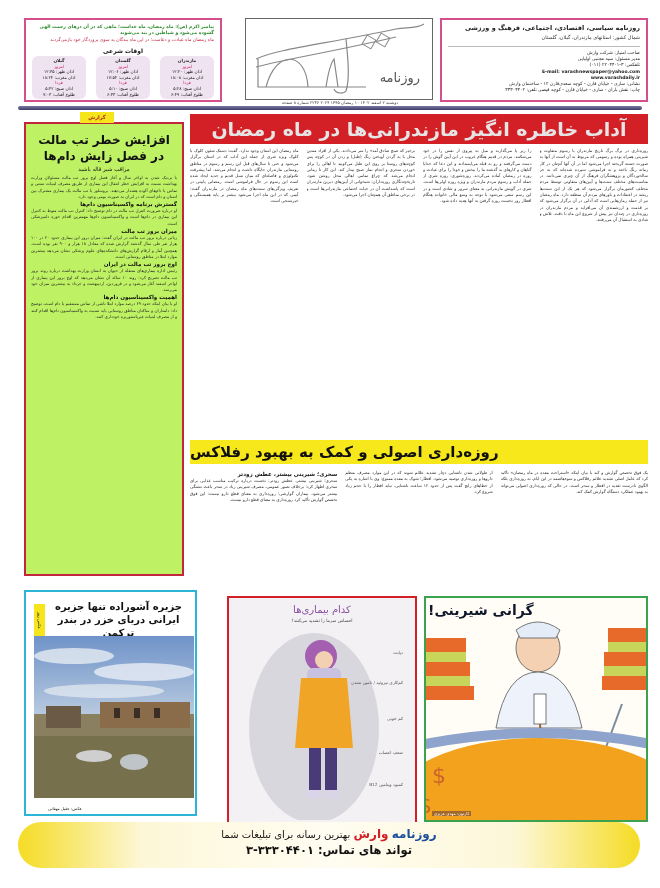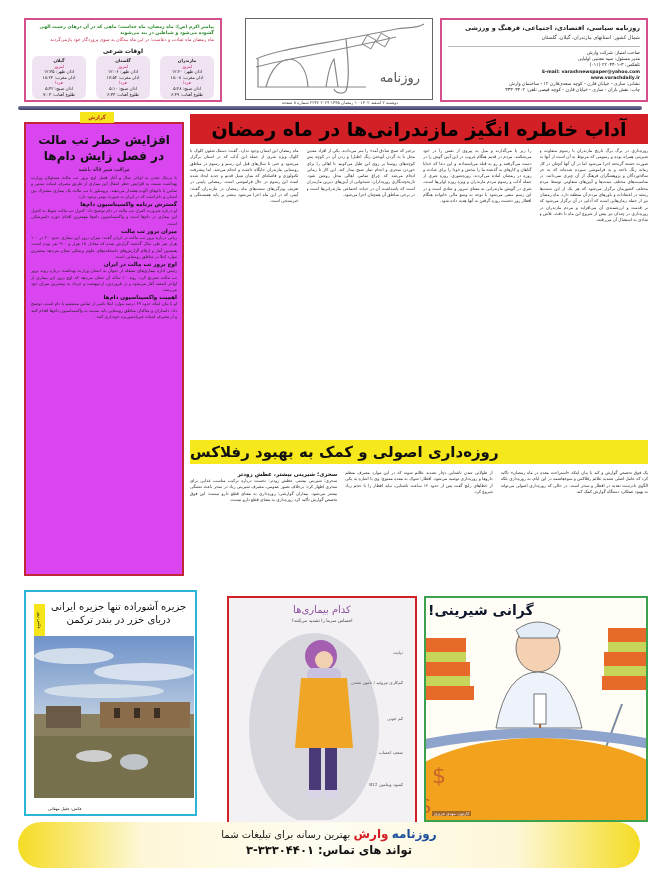--- a/index.html
+++ b/index.html
@@ -24,43 +24,43 @@
   .prayer-col .city { font-weight: bold; color: #222; }
   .prayer-col .sub { color: #c2185b; }
 
   .logo-box { position: absolute; left: 245px; top: 18px; width: 188px; height: 82px; border: 1.5px solid #666; background: #fff; }
   .logo-box svg { position: absolute; left: 0; top: 0; }
   .logo-word { position: absolute; right: 12px; bottom: 14px; font-size: 13px; color: #555; }
   .issue-line { position: absolute; left: 245px; top: 100px; width: 190px; font-size: 4.2px; color: #333; text-align: center; white-space: nowrap; }
   .mast-rule { position: absolute; left: 18px; top: 106px; width: 624px; height: 4px; background: linear-gradient(#7a7aa0,#3d3d6b); border-radius: 2px; }
 
   
-  .main-headline { position: absolute; left: 190px; top: 114px; width: 458px; height: 30px; background: #d32027; color: #000000; font-weight: bold; font-size: 19px; text-align: center; line-height: 30px; }
-
-  
-  .report-box { position: absolute; left: 24px; top: 122px; width: 160px; height: 454px; border: 2px solid #c2263a; background: #d946ef; padding: 8px 5px 4px 5px; overflow: hidden; }
+  .main-headline { position: absolute; left: 190px; top: 114px; width: 458px; height: 30px; background: #d32027; color: #e5e5e5; font-weight: bold; font-size: 19px; text-align: center; line-height: 30px; }
+
+  
+  .report-box { position: absolute; left: 24px; top: 122px; width: 160px; height: 454px; border: 2px solid #c2263a; background: #bef264; padding: 8px 5px 4px 5px; overflow: hidden; }
   .report-tag { position: absolute; left: 80px; top: 112px; width: 34px; height: 11px; background: #f5e51a; font-size: 5px; text-align: center; line-height: 11px; color: #b0211f; font-weight: bold; }
   .report-box h2 { font-size: 12px; text-align: center; line-height: 16px; font-weight: bold; }
   .report-box .byline { font-size: 5.5px; text-align: center; margin: 2px 0 3px 0; }
   .body-text { font-size: 4.2px; line-height: 6.3px; text-align: justify; color: #222; }
   .subhead { font-size: 5.6px; font-weight: bold; margin: 1px 0; color: #111; }
 
   
   .article-cols { position: absolute; left: 190px; top: 148px; width: 458px; height: 280px; display: flex; flex-direction: row; gap: 8px; overflow: hidden; }
   .col { flex: 1; overflow: hidden; }
 
   
   .yellow-banner { position: absolute; left: 190px; top: 440px; width: 458px; height: 24px; background: #f7e81b; color: #111; font-weight: bold; font-size: 15px; text-align: left; line-height: 24px; }
 
   .article2 { position: absolute; left: 190px; top: 470px; width: 458px; height: 110px; display: flex; gap: 8px; overflow: hidden; }
 
   
   .photo-box { position: absolute; left: 24px; top: 590px; width: 173px; height: 226px; border: 2px solid #2bb5d6; background: #fff; }
   .photo-box .tag { position: absolute; right: 150px; left: 6px; top: 12px; width: 11px; height: 32px; background: #f5e51a; font-size: 4px; writing-mode: vertical-rl; text-align: center; line-height: 11px; }
-  .photo-box h3 { position: absolute; left: 20px; right: 4px; top: 8px; font-size: 10px; line-height: 13px; text-align: center; font-weight: normal; }
+  .photo-box h3 { position: absolute; left: 20px; right: 4px; top: 8px; font-size: 10px; line-height: 13px; text-align: center; font-weight: bold; }
   .photo-img { position: absolute; left: 8px; top: 44px; width: 160px; height: 162px; overflow: hidden; }
   .photo-credit { position: absolute; left: 8px; bottom: 3px; width: 160px; font-size: 4px; text-align: right; padding-right: 112px; }
 
   .infographic-box { position: absolute; left: 227px; top: 596px; width: 190px; height: 254px; border: 2px solid #d32027; background: #f3f1f4; overflow: hidden; }
   .infographic-box .ititle { position: absolute; top: 6px; width: 100%; text-align: center; font-size: 10px; color: #8a4fa0; }
   .infographic-box .isub { position: absolute; top: 20px; width: 100%; text-align: center; font-size: 4.5px; color: #444; }
   .i-item { position: absolute; right: 12px; font-size: 4.3px; color: #555; text-align: right; line-height: 6px; }
   .i-credit { position: absolute; left: 4px; bottom: 3px; font-size: 4px; font-weight: bold; background: #222; color: #fff; padding: 0 2px; }
 
   .cartoon-box { position: absolute; left: 424px; top: 596px; width: 224px; height: 226px; border: 2px solid #3da24e; background: #fff; overflow: hidden; }

